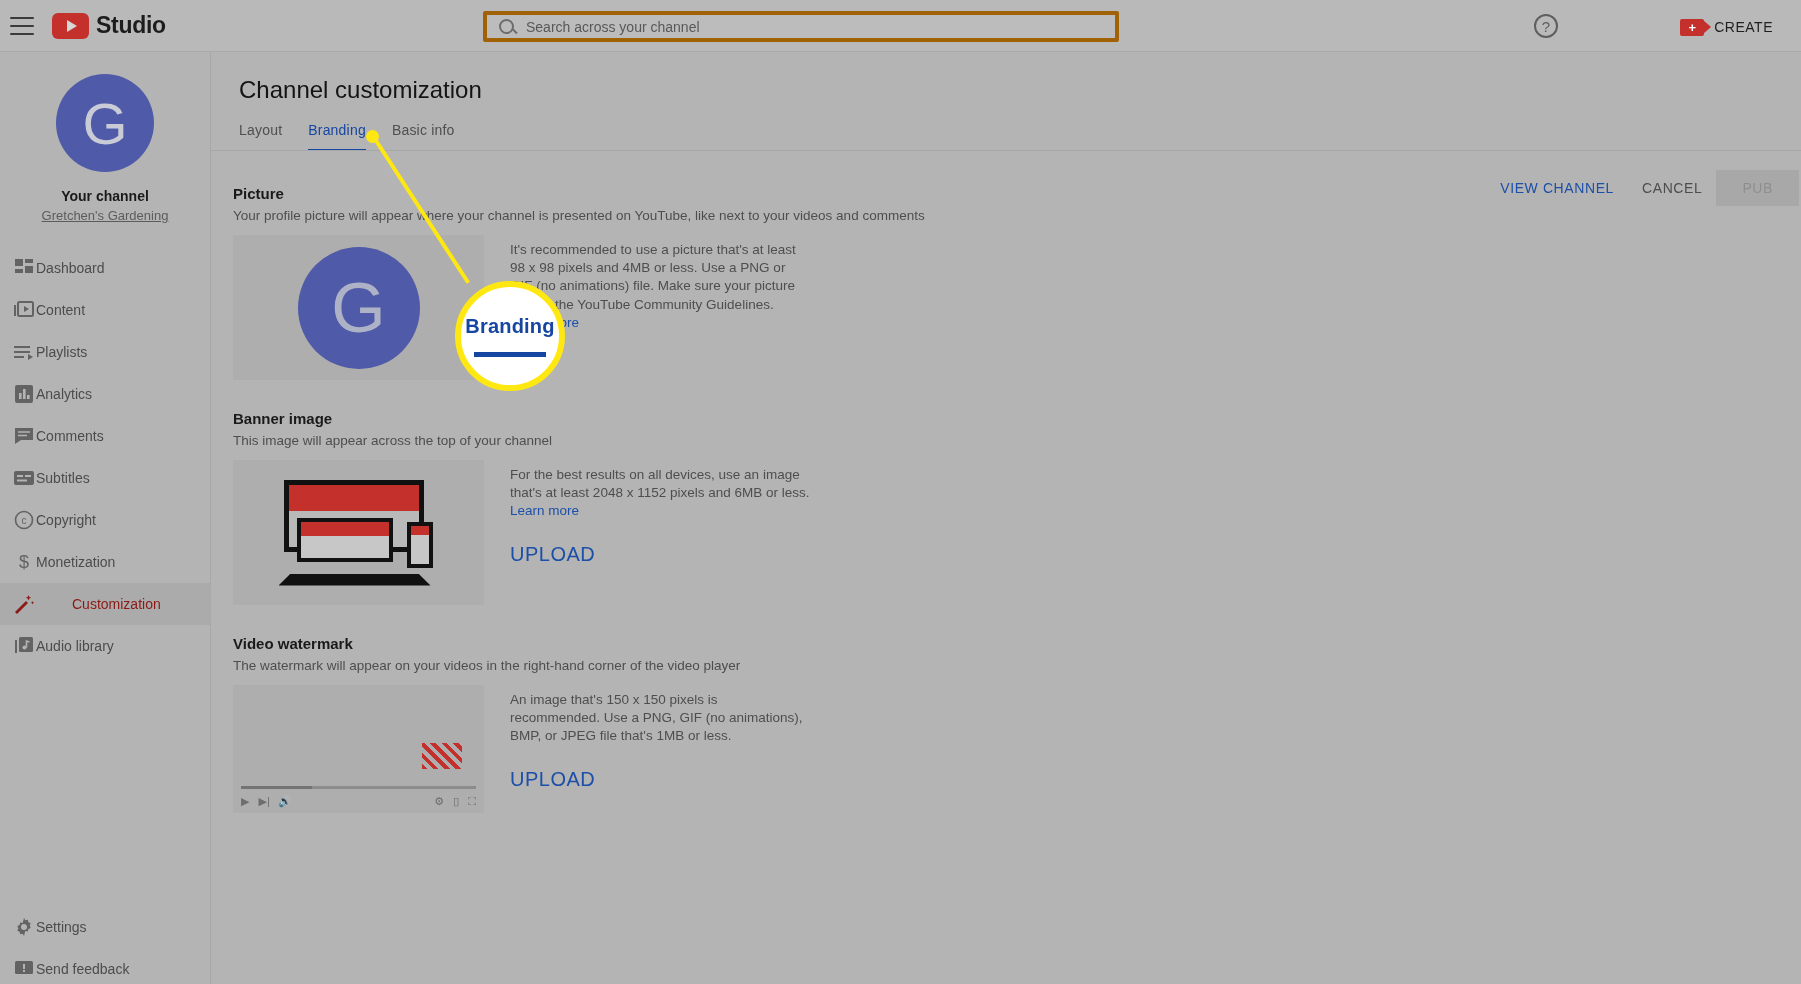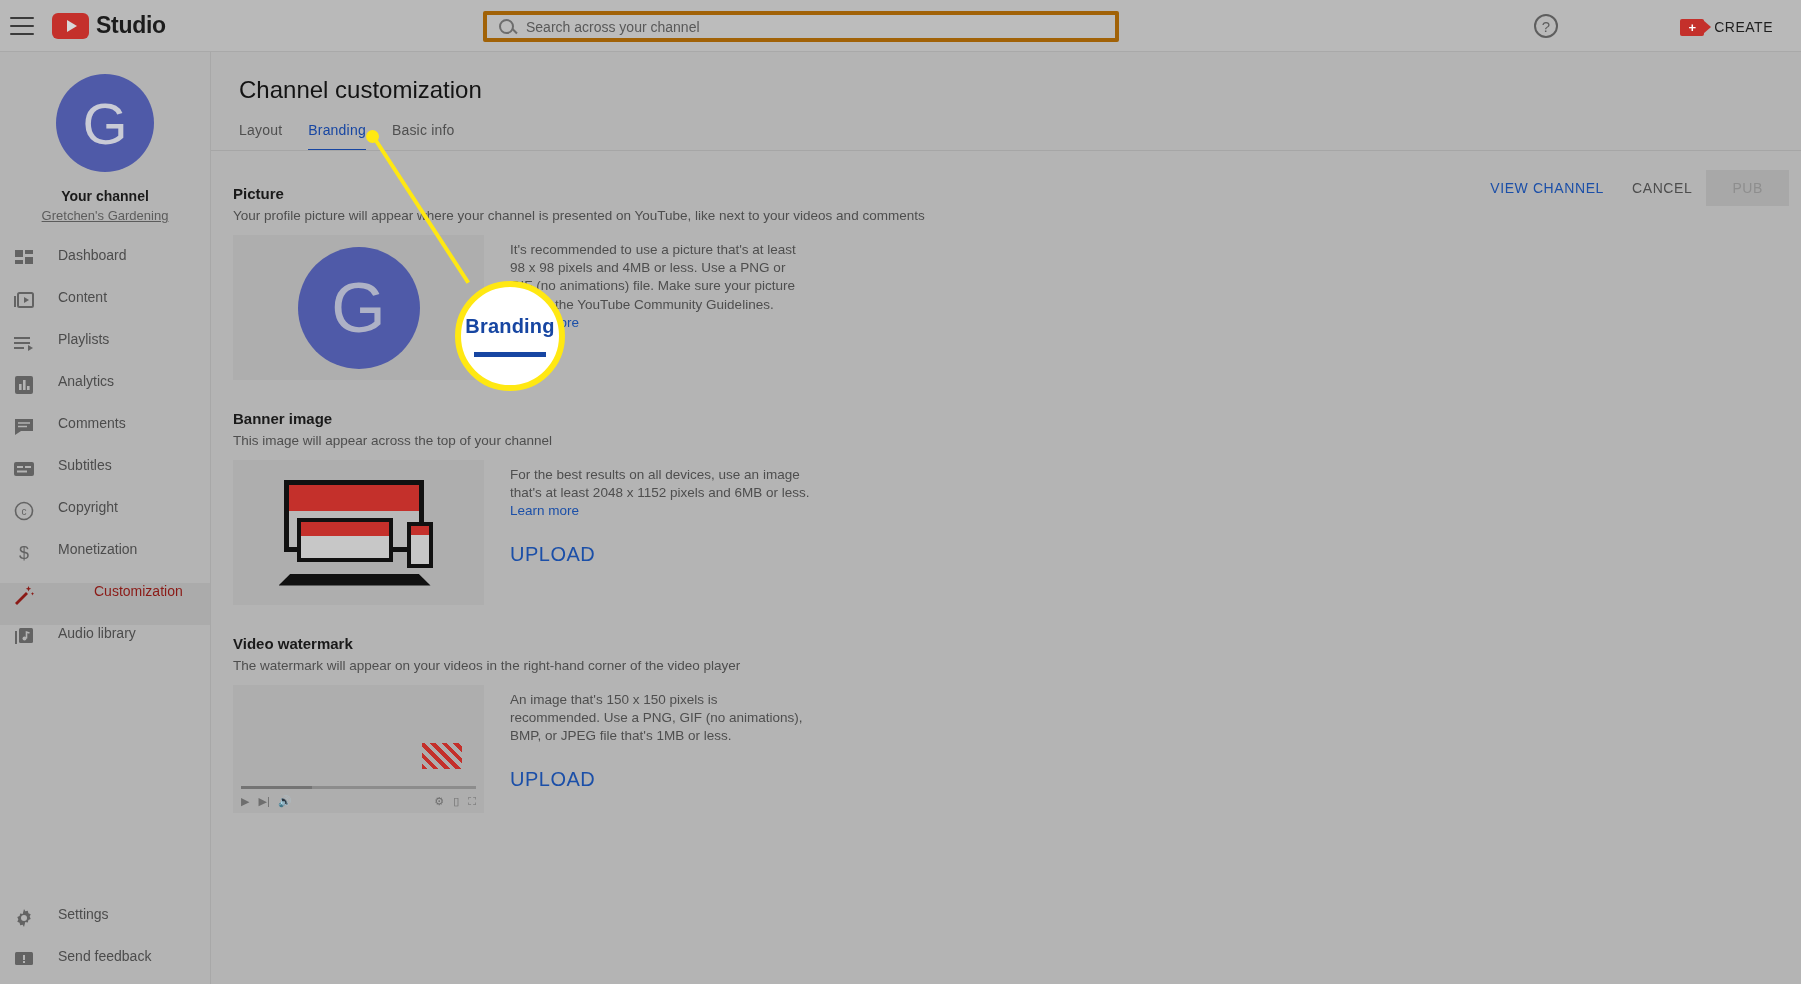--- a/index.html
+++ b/index.html
@@ -59,40 +59,40 @@
   .sidebar { position: absolute; top: 52px; left: 0; width: 211px; bottom: 0;
     background: #b4b4b4; border-right: 1px solid #a8a8a8; }
   .channel-block { padding: 22px 0 14px; text-align: center; }
   .avatar { width: 98px; height: 98px; border-radius: 50%; background: #4f5aa8;
     margin: 0 auto; display: flex; align-items: center; justify-content: center;
     color: #c9cbd6; font-size: 58px; font-weight: 400; font-family: "Liberation Sans", sans-serif; }
   .ch-title { margin-top: 16px; font-size: 14px; font-weight: 700; color: #1a1a1a; }
   .ch-name { margin-top: 4px; font-size: 13px; color: #5c5c5c; text-decoration: underline; }
 
   .nav { margin-top: 10px; }
-  .nav-item { display: flex; height: 42px; padding-left: 8px;
-    cursor: pointer; gap: 22px; }
+  .nav-item { display: flex; align-items: center; height: 42px; padding-left: 8px;
+    cursor: pointer; }
   .nav-item.active { background: #ababab; }
   .nav-ico { width: 24px; height: 24px; margin-left: 4px; flex: none;
     display: flex; align-items: center; justify-content: center; color: #636363; }
   .nav-label { font-size: 14px; color: #4c4c4c; }
   .nav-item.active .nav-label { color: #8b1a16; font-weight: 500; margin-left: 36px; }
   .bottom-nav { position: absolute; left: 0; right: 0; bottom: -6px; }
 
   
   .main { position: absolute; top: 52px; left: 211px; right: 0; bottom: 0;
     background: #b4b4b4; overflow: hidden; }
   .page-title { font-size: 24px; font-weight: 400; color: #141414; padding: 24px 0 0 28px; }
 
   .tabs { display: flex; gap: 26px; padding: 18px 0 0 28px; position: relative; }
   .tab { font-size: 14px; color: #4f4f4f; padding-bottom: 11px; cursor: pointer; letter-spacing: .2px; }
   .tab.active { color: #1746a2; font-weight: 500; border-bottom: 2px solid #1746a2; }
   .tab-rule { position: absolute; left: 0; right: 0; bottom: 0; height: 1px; background: #a6a6a6; }
 
-  .actions { position: absolute; top: 118px; right: 12px; display: flex; align-items: center; gap: 0; }
+  .actions { position: absolute; top: 118px; right: 2px; display: flex; align-items: center; gap: 0; }
   .act { font-size: 14px; font-weight: 500; letter-spacing: .6px; padding: 10px 14px; cursor: pointer; }
   .act.view { color: #1b4fa8; }
   .act.cancel { color: #4d4d4d; }
   .act.publish { background: #a8a8a8; color: #8e8e8e; padding: 10px 26px; }
 
   .content { padding: 34px 0 0 22px; }
   .sec-title { font-size: 15px; font-weight: 700; color: #1a1a1a; }
   .sec-desc { font-size: 13.5px; color: #4e4e4e; margin-top: 6px; }
   .sec-body { display: flex; gap: 26px; margin-top: 12px; }
   .preview-box { width: 251px; height: 145px; background: #aeaeae;

